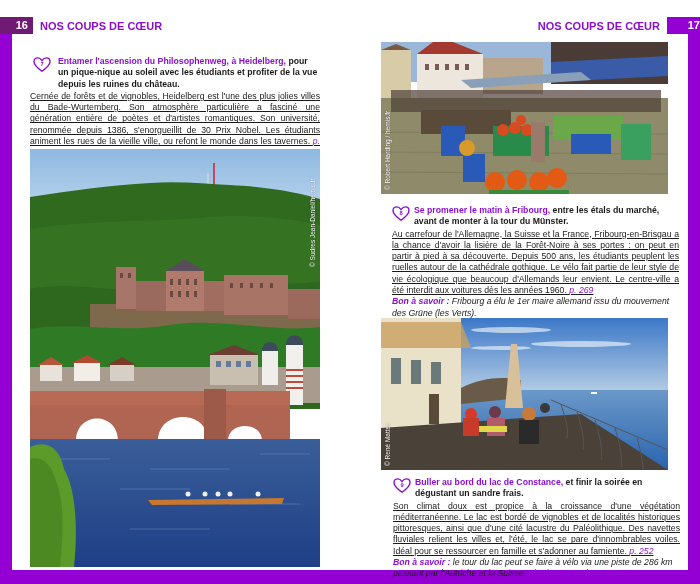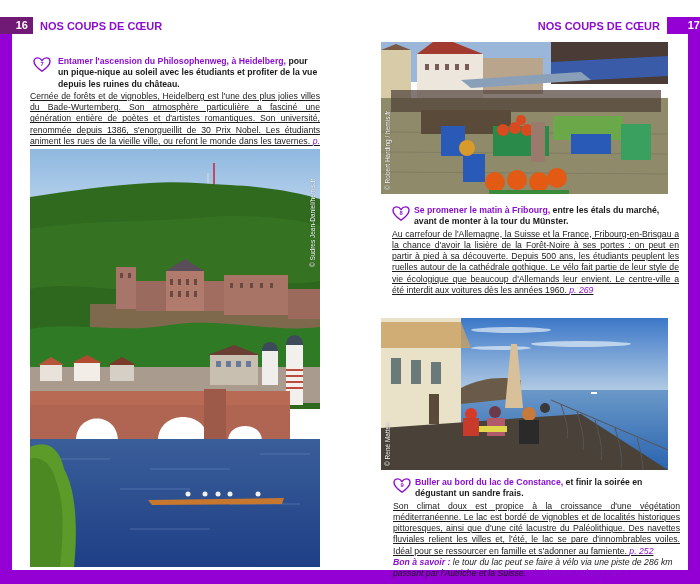--- a/index.html
+++ b/index.html
@@ -229,20 +229,21 @@
 
 <div class="entry entry-2">
   <div class="head">
     <svg class="heart" viewBox="0 0 20 18">
       <path d="M10 16 C3 11 1 8 1 5 C1 2.5 3 1 5.2 1 C7.3 1 8.8 2.3 10 4 C11.2 2.3 12.7 1 14.8 1 C17 1 19 2.5 19 5 C19 8 17 11 10 16 Z" fill="none" stroke="#8a0fd0" stroke-width="1.6"></path>
       <text x="10" y="10.5" text-anchor="middle" font-size="6.5" font-weight="bold" fill="#8a0fd0" font-family="Liberation Sans, sans-serif">8</text>
     </svg>
     <span class="title">Se promener le matin à Fribourg,</span><span> entre les étals du marché, avant de monter à la tour du Münster.</span>
   </div>
   <div class="body"><span>Au carrefour de l'Allemagne, la Suisse et la France, Fribourg-en-Brisgau a la chance d'avoir la lisière de la Forêt-Noire à ses portes : on peut en partir à pied à sa découverte. Depuis 500 ans, les étudiants peuplent les ruelles autour de la cathédrale gothique. Le vélo fait partie de leur style de vie écologique que beaucoup d'Allemands leur envient. Le centre-ville a été interdit aux voitures dès les années 1960. </span><span class="pref">p. 269</span></div>
+  <div class="tip"><span class="tip-label">Bon à savoir :</span><span> Fribourg a élu le 1er maire allemand issu du mouvement des Grüne (les Verts).</span></div>
 </div>
 
 <div class="photo photo-lake">
   <svg width="287" height="152" viewBox="0 0 287 152" preserveAspectRatio="none">
     <defs>
       <linearGradient id="sky3" x1="0" y1="0" x2="0" y2="1">
           <stop offset="0" stop-color="#3c78c8"></stop>
           <stop offset="1" stop-color="#b4cce4"></stop>
         </linearGradient>
       <linearGradient id="lake3" x1="0" y1="0" x2="0" y2="1">

